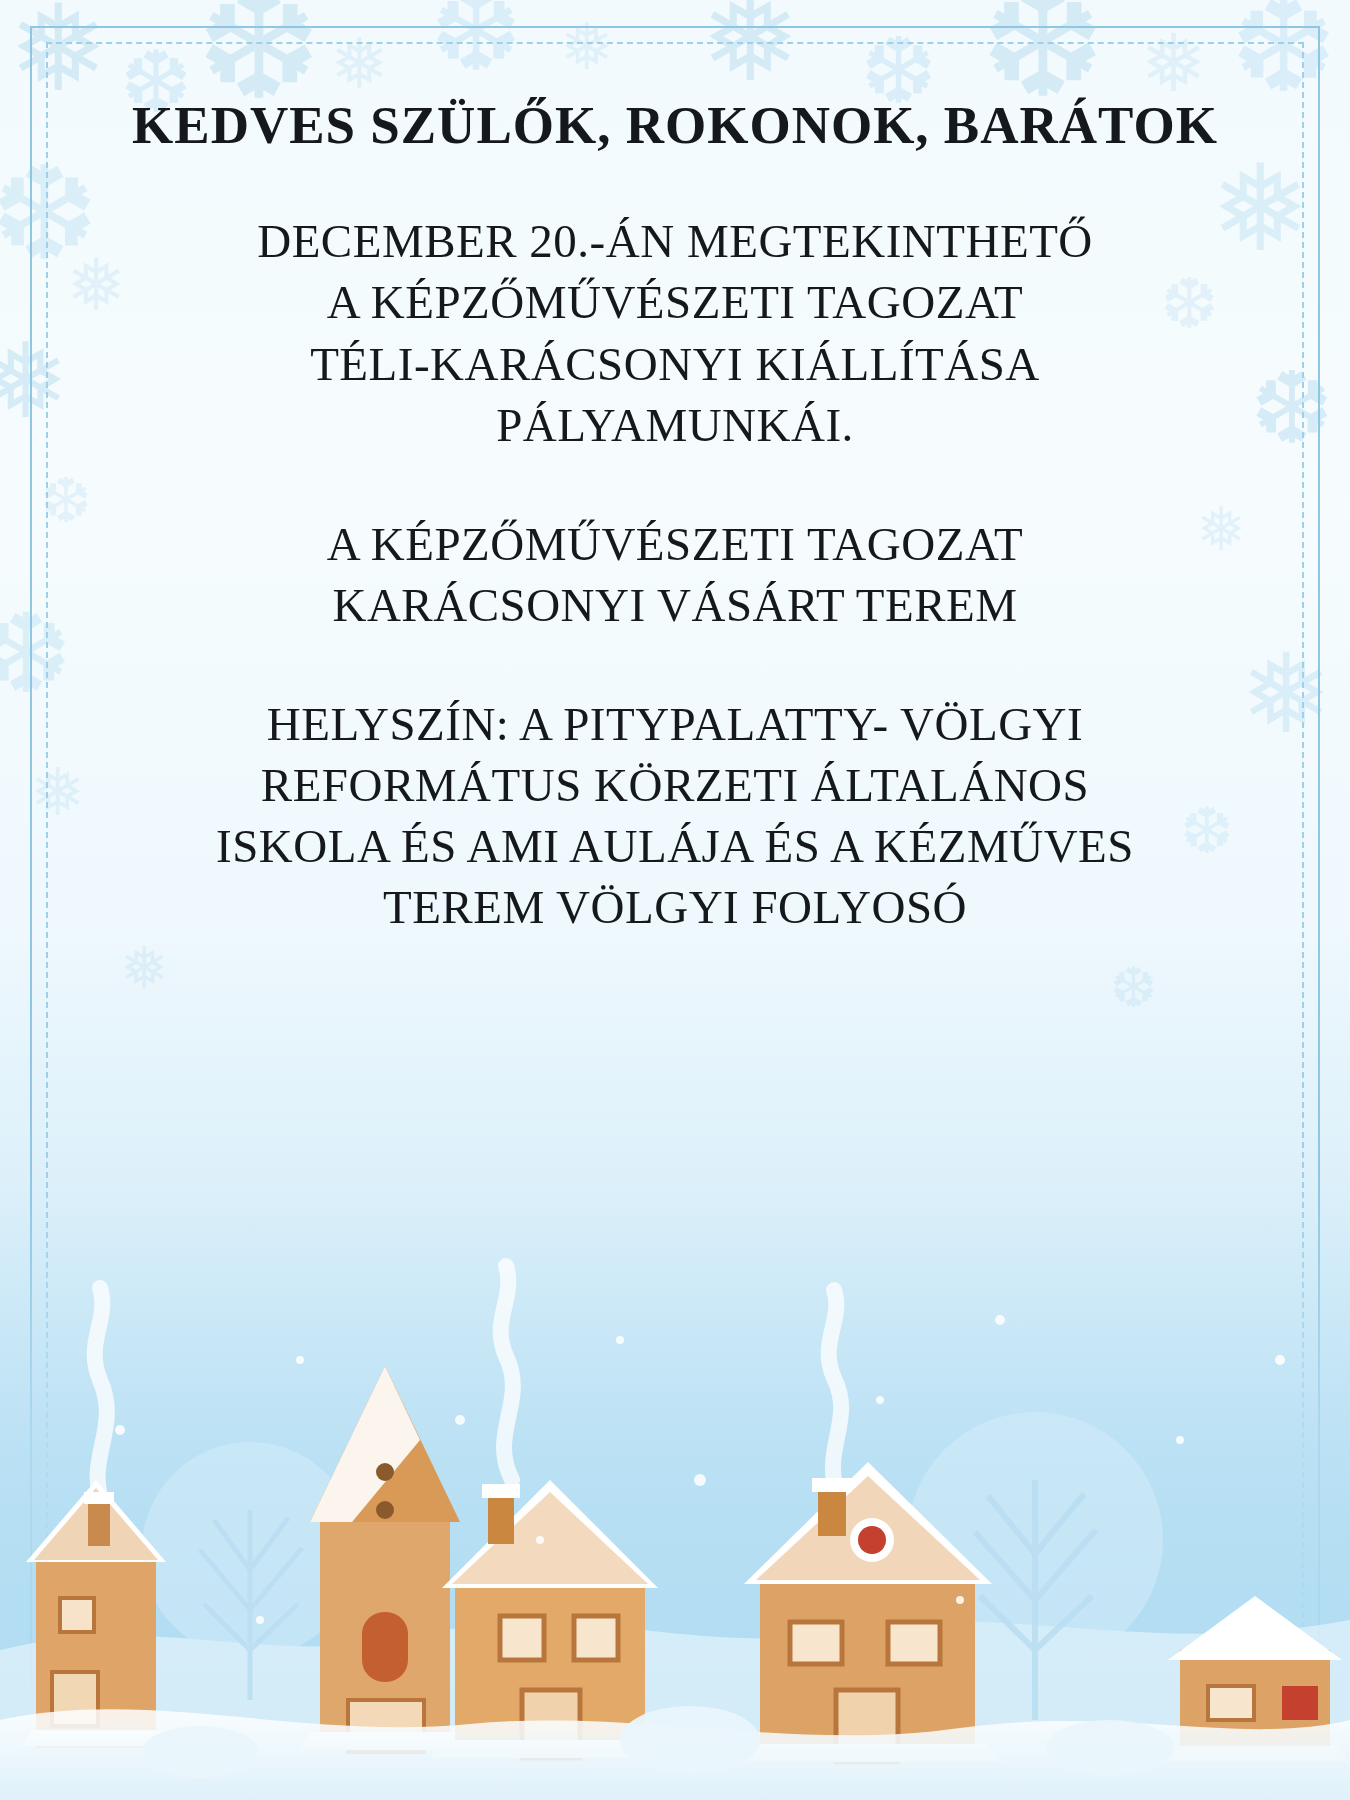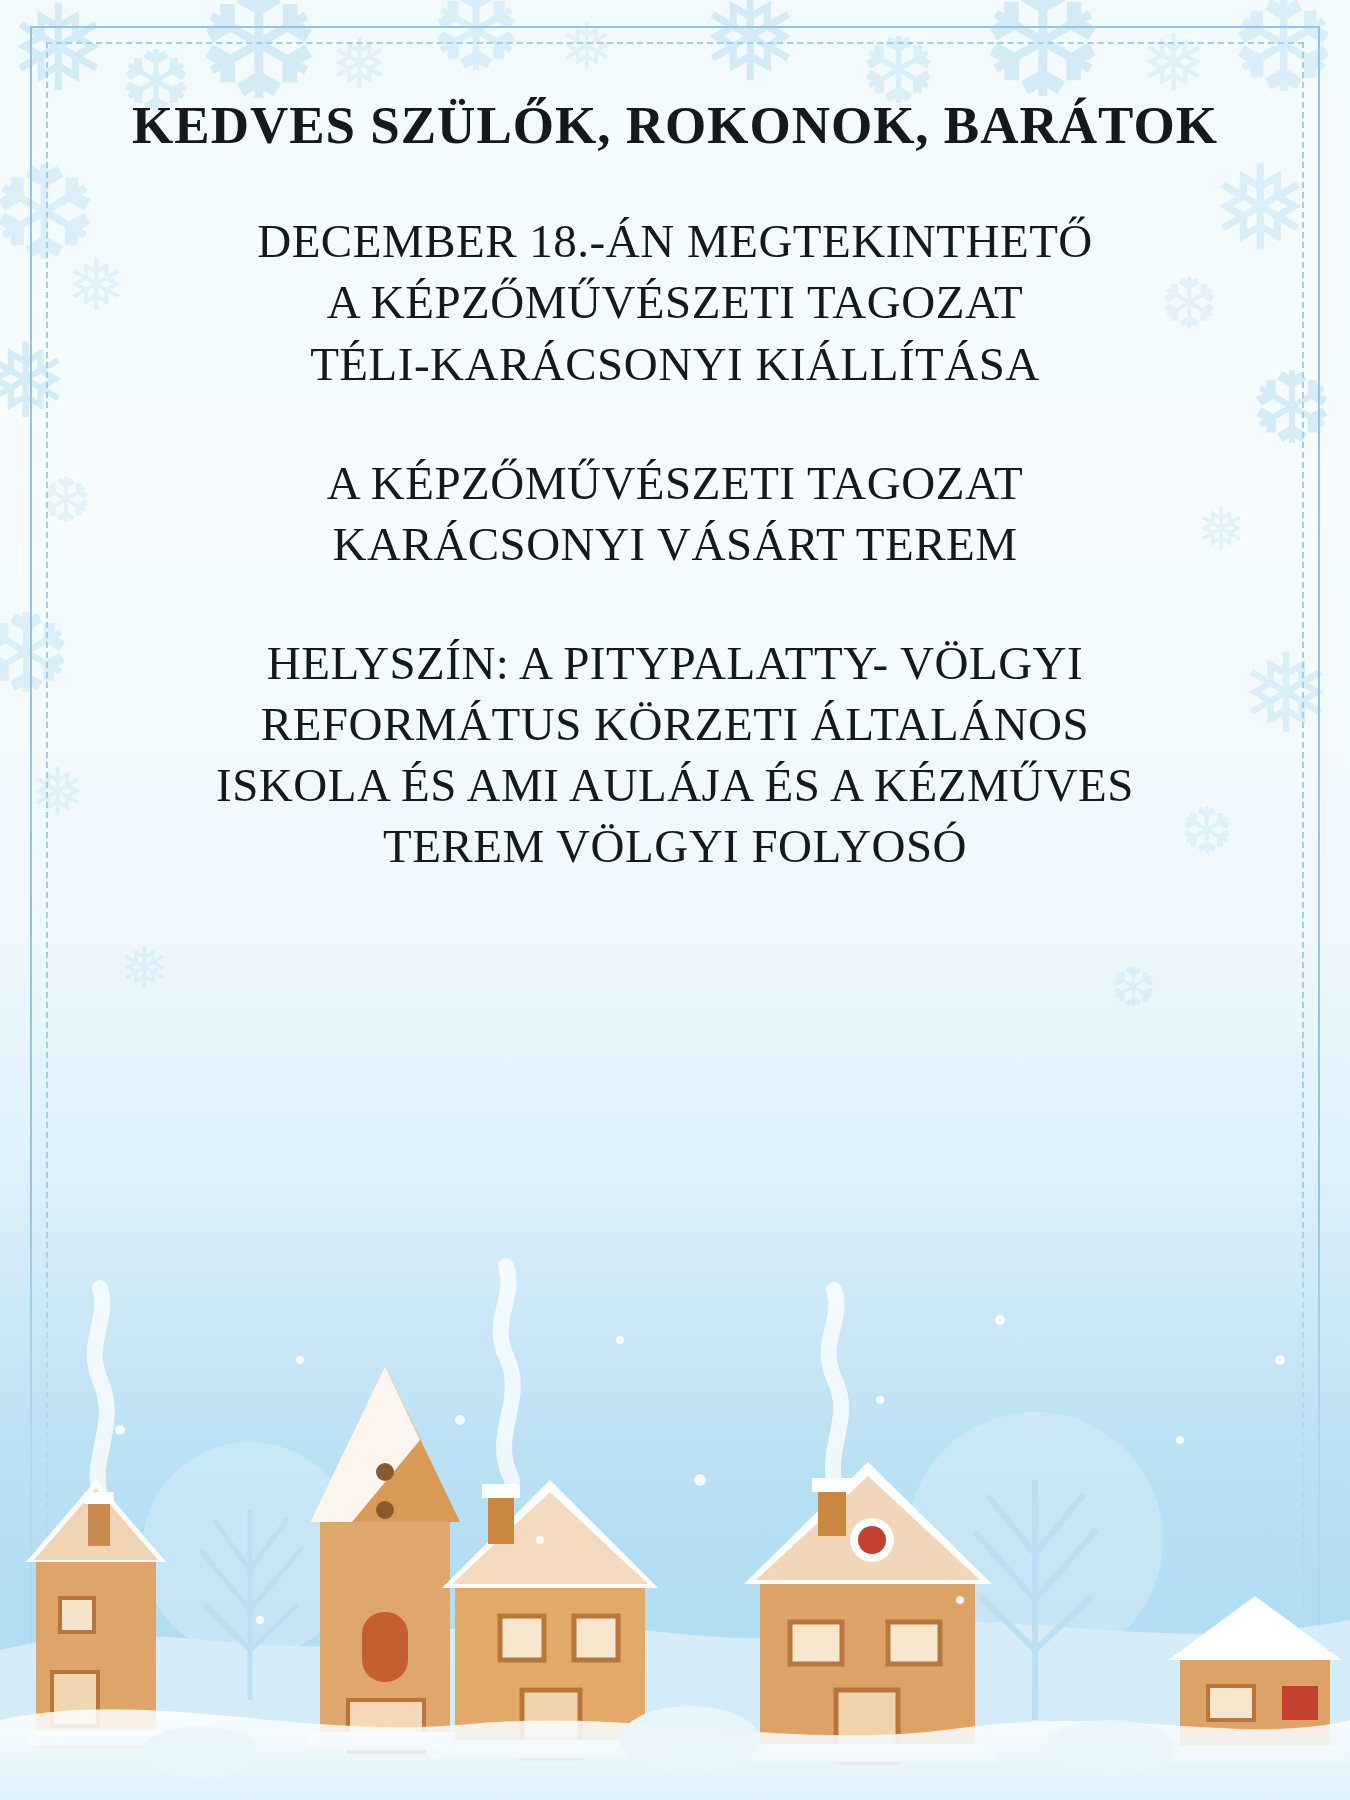--- a/index.html
+++ b/index.html
@@ -242,23 +242,24 @@
         <circle cx="540" cy="360" r="4"></circle>
       <circle cx="960" cy="420" r="4"></circle>
         <circle cx="260" cy="440" r="4"></circle>
     </g>
   </svg>
 
   <div id="content">
     <h1 class="heading">KEDVES SZÜLŐK, ROKONOK, BARÁTOK</h1>
 
     <p class="block">
-      <span class="line">DECEMBER 18.-ÁN MEGTEKINTHETŐ</span>
+      <span class="line">DECEMBER 20.-ÁN MEGTEKINTHETŐ</span>
       <span class="line">A KÉPZŐMŰVÉSZETI TAGOZAT</span>
       <span class="line">TÉLI-KARÁCSONYI KIÁLLÍTÁSA</span>
+      <span class="line">PÁLYAMUNKÁI.</span>
     </p>
 
     <p class="block">
       <span class="line">A KÉPZŐMŰVÉSZETI TAGOZAT</span>
       <span class="line">KARÁCSONYI VÁSÁRT TEREM</span>
     </p>
 
     <p class="block last">
       <span class="line">HELYSZÍN: A PITYPALATTY- VÖLGYI</span>
       <span class="line">REFORMÁTUS KÖRZETI ÁLTALÁNOS</span>

